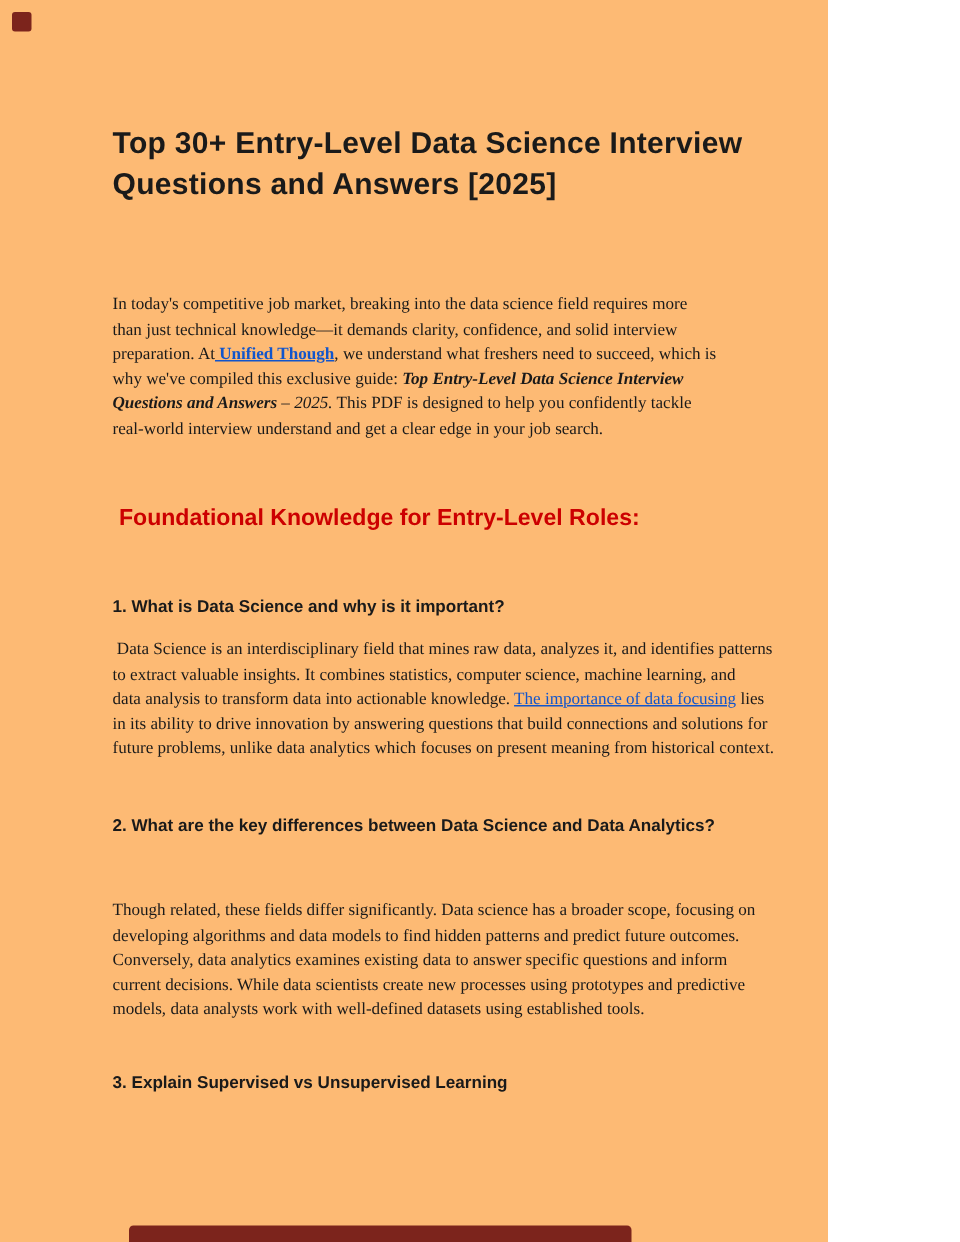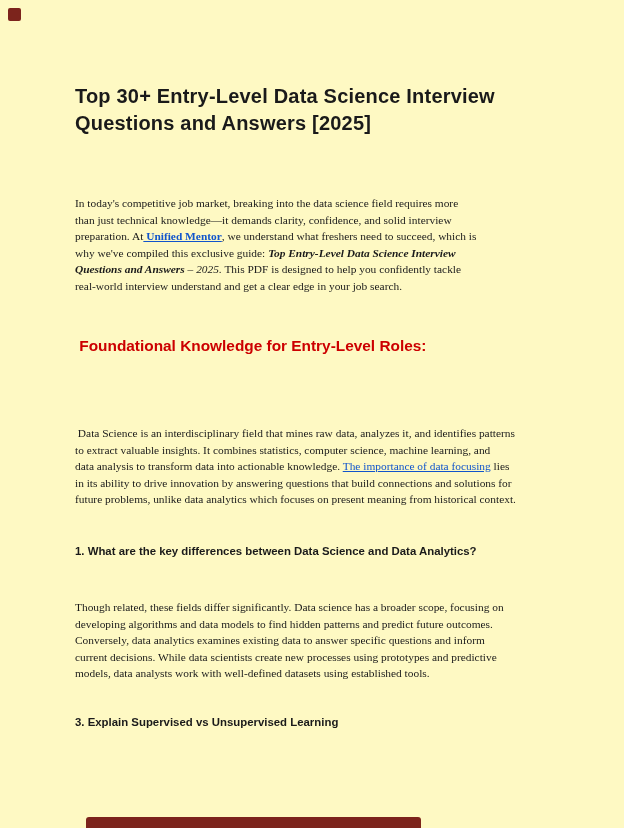--- a/index.html
+++ b/index.html
@@ -1,21 +1,21 @@
 <!DOCTYPE html>
 <html style="--text: #1a1a1a; --heading_red: #cc0000; --link: #1155cc; --artifact: #7c241c;"><head>
 <meta charset="utf-8">
 <title>Document</title>
 <style>
   html, body { margin: 0; padding: 0; background: #ffffff; }
   .page {
     position: relative;
-    width: 624px;
+    width: 552px;
     height: 828px;
-    background: #fef9c3;
+    background: #fdba74;
     overflow: hidden;
     font-family: "Liberation Sans", "DejaVu Sans", sans-serif;
   }
   .abs { position: absolute; left: 75px; margin: 0; }
   .doc-title {
     top: 83px;
     width: 520px;
     font-size: 20px;
     line-height: 26.5px;
     font-weight: 700;
@@ -81,35 +81,36 @@
 </head>
 <body>
 
 <div class="page">
 
   <h1 class="abs doc-title">Top 30+ Entry-Level Data Science Interview
 Questions and Answers [2025]</h1>
 
   <p class="abs body-text pos-intro"><span class="seg-plain">In today's competitive job market, breaking into the data science field requires more
 than just technical knowledge—it demands clarity, confidence, and solid interview
-preparation. At</span><a class="seg-link_bold"> Unified Mentor</a><span class="seg-plain">, we understand what freshers need to succeed, which is
+preparation. At</span><a class="seg-link_bold"> Unified Though</a><span class="seg-plain">, we understand what freshers need to succeed, which is
 why we've compiled this exclusive guide: </span><span class="seg-bi">Top Entry-Level Data Science Interview
 Questions and Answers</span><span class="seg-i"> – 2025.</span><span class="seg-plain"> This PDF is designed to help you confidently tackle
 real-world interview understand and get a clear edge in your job search.</span></p>
 
   <h2 class="abs section-heading"> Foundational Knowledge for Entry-Level Roles:</h2>
 
+  <h3 class="abs q-heading pos-q1">1. What is Data Science and why is it important?</h3>
 
   <p class="abs body-text pos-a1"><span class="seg-plain"> Data Science is an interdisciplinary field that mines raw data, analyzes it, and identifies patterns
 to extract valuable insights. It combines statistics, computer science, machine learning, and
 data analysis to transform data into actionable knowledge. </span><a class="seg-link">The importance of data focusing</a><span class="seg-plain"> lies
 in its ability to drive innovation by answering questions that build connections and solutions for
 future problems, unlike data analytics which focuses on present meaning from historical context.</span></p>
 
-  <h3 class="abs q-heading pos-q2">1. What are the key differences between Data Science and Data Analytics?</h3>
+  <h3 class="abs q-heading pos-q2">2. What are the key differences between Data Science and Data Analytics?</h3>
 
   <p class="abs body-text pos-a2"><span class="seg-plain">Though related, these fields differ significantly. Data science has a broader scope, focusing on
 developing algorithms and data models to find hidden patterns and predict future outcomes.
 Conversely, data analytics examines existing data to answer specific questions and inform
 current decisions. While data scientists create new processes using prototypes and predictive
 models, data analysts work with well-defined datasets using established tools.</span></p>
 
   <h3 class="abs q-heading pos-q3">3. Explain Supervised vs Unsupervised Learning</h3>
 
   <div class="mark mark-corner"></div>

